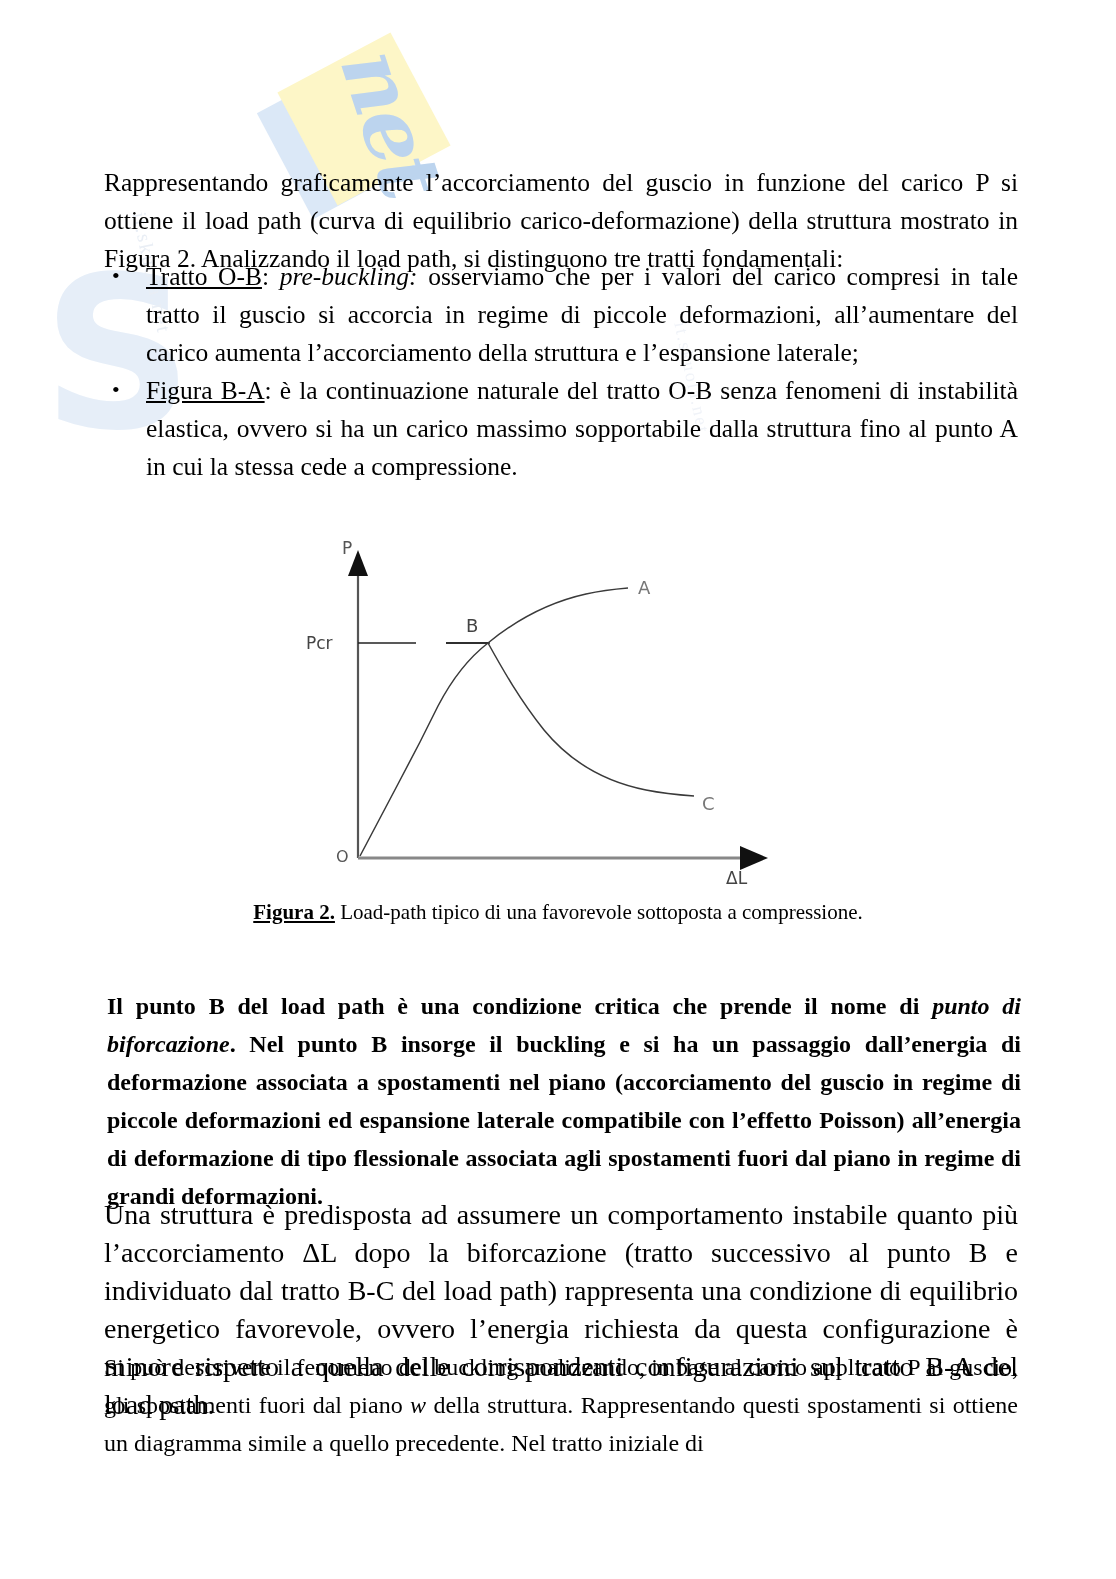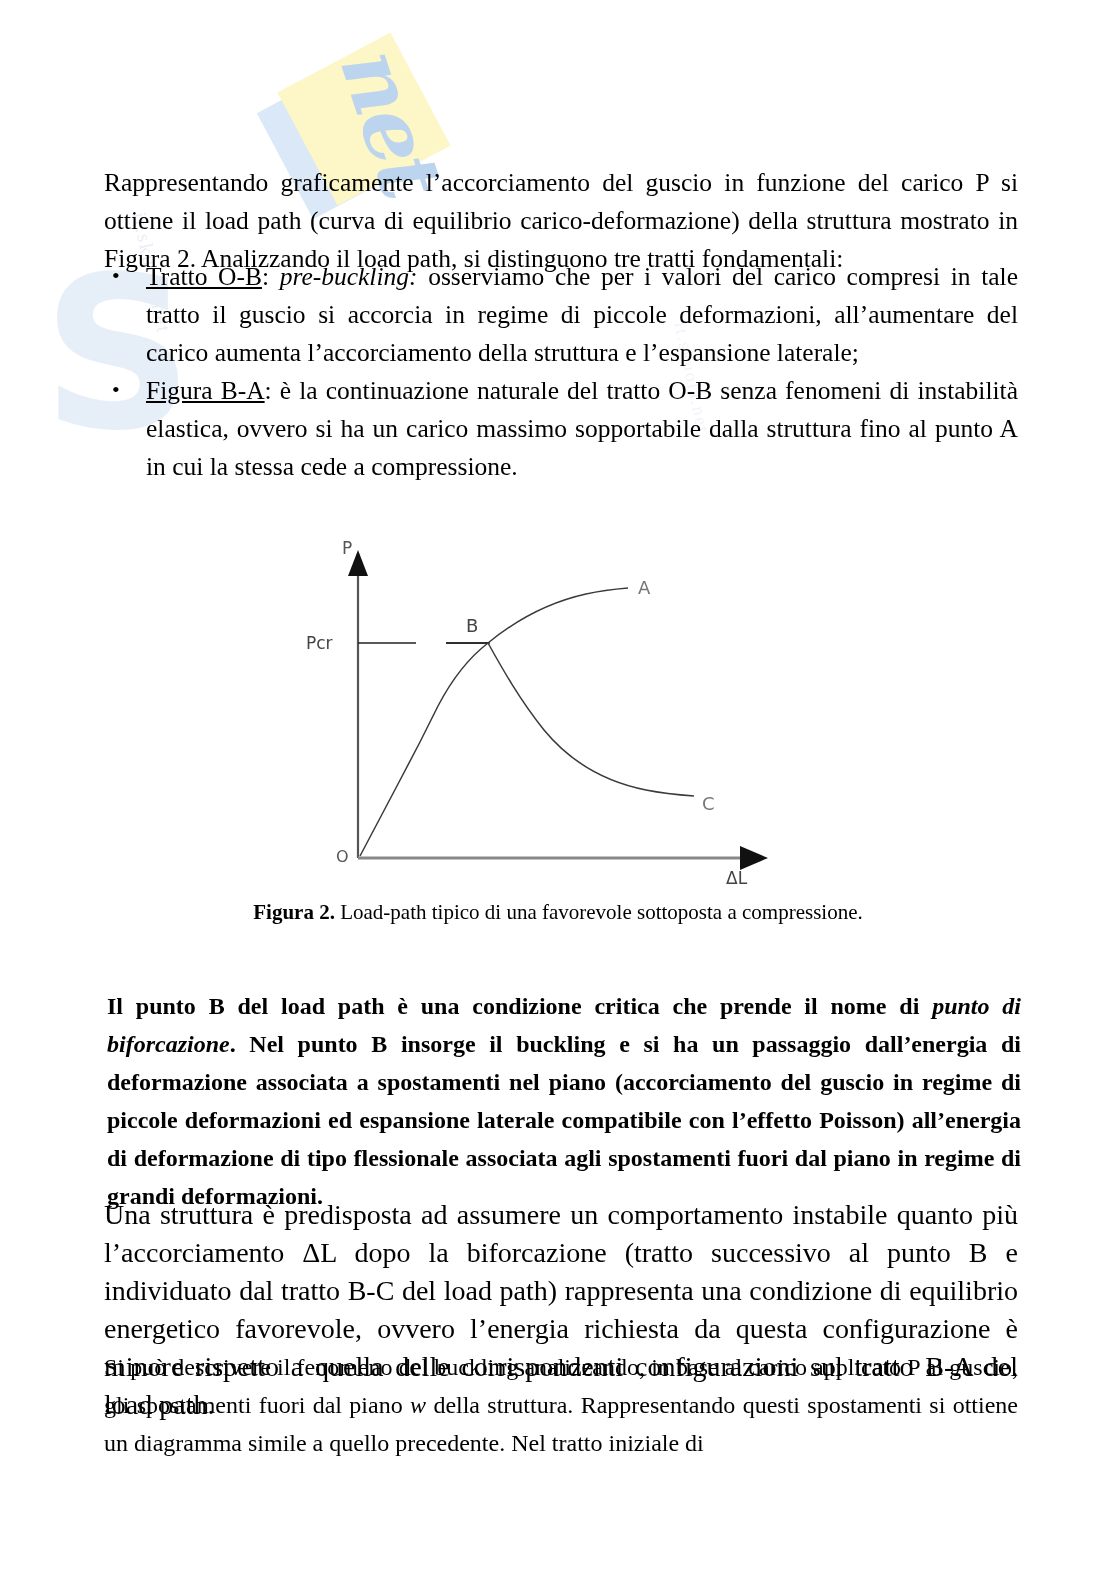--- a/index.html
+++ b/index.html
@@ -143,21 +143,21 @@
   #chart-svg {
     display: block;
     margin: 0 auto;
   }
   .fig-caption {
     text-align: center;
     font-size: 21px;
     line-height: 28px;
     margin-top: 10px;
   }
-  .fig-caption b { font-weight: bold; }
+  .fig-caption b { font-weight: bold; text-decoration: underline; }
 
   
   p.bold-par {
     position: absolute;
     top: 984px;
     width: 914px;
     margin: 3px;
     font-weight: bold;
     font-size: 24px;
     line-height: 38px;

